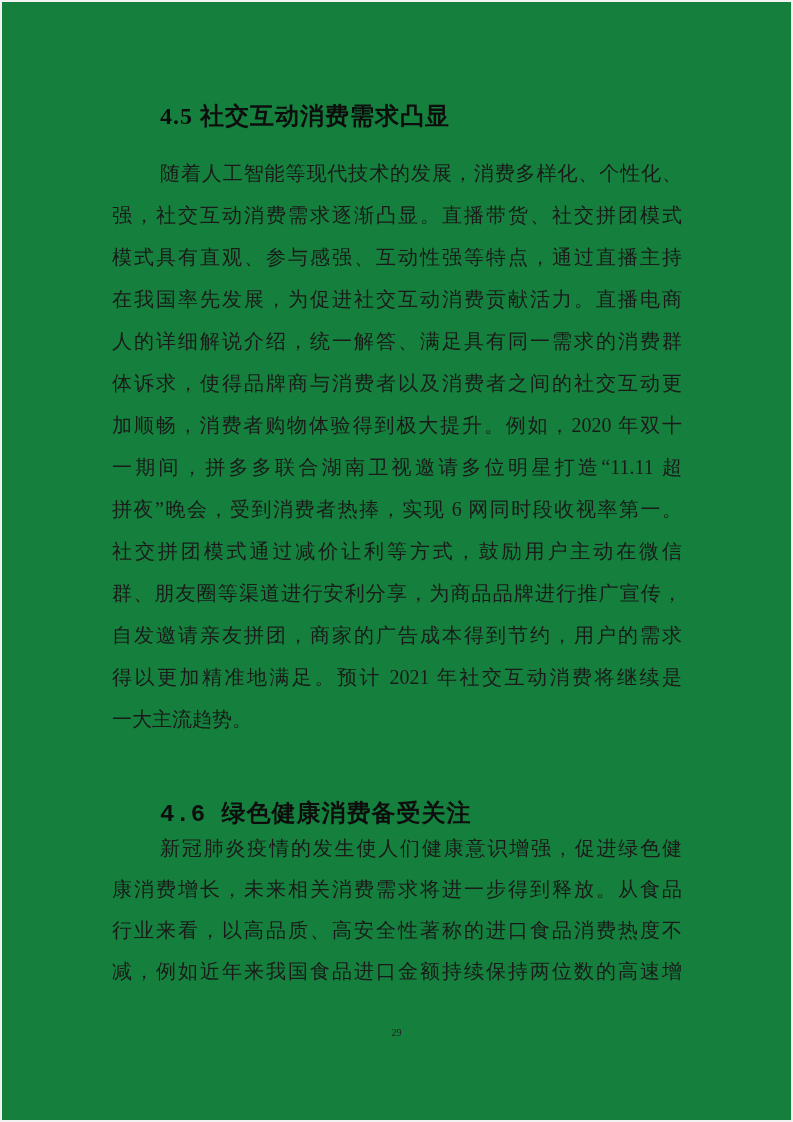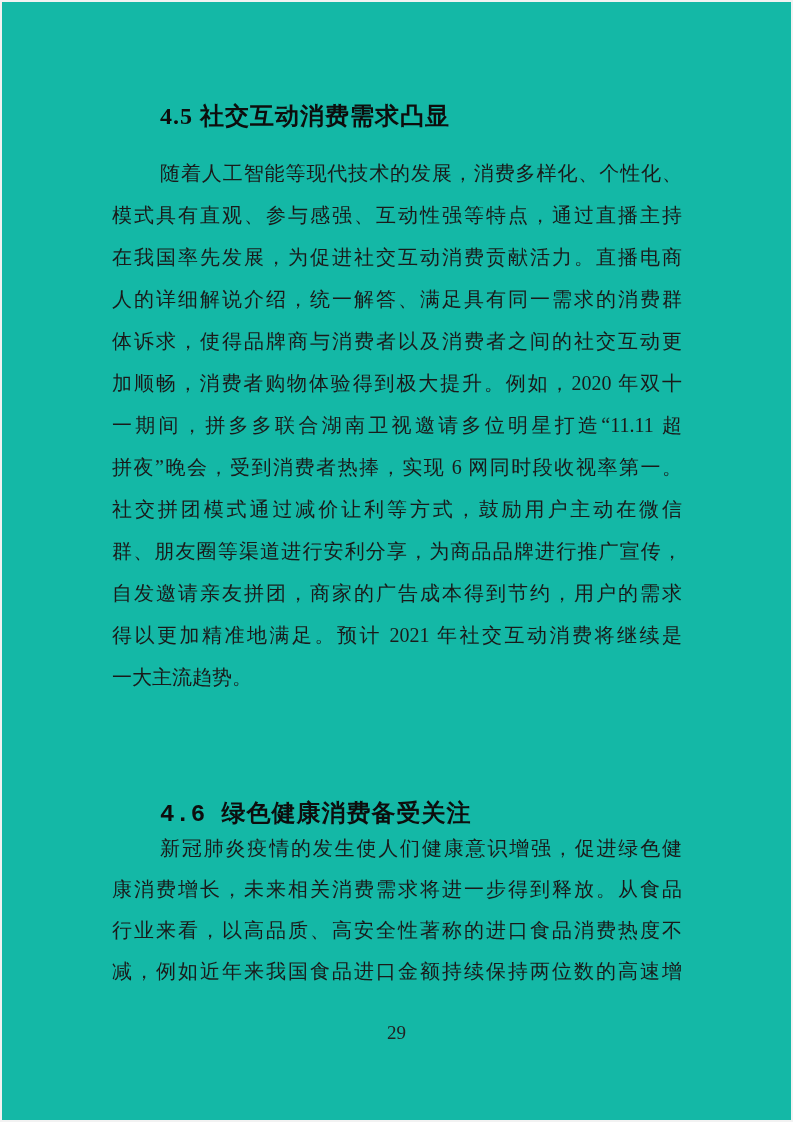--- a/index.html
+++ b/index.html
@@ -4,21 +4,21 @@
 <style>
   html, body {
     margin: 0;
     padding: 0;
     background: #ffffff;
   }
   .page {
     position: relative;
     width: 793px;
     height: 1122px;
-    background: #14b8a6;
+    background: #15803d;
     box-shadow: inset 0 0 0 2px #f2f2f2;
     font-family: "Liberation Serif", "DejaVu Serif", serif;
     color: #171717;
     overflow: hidden;
   }
   .section-heading {
     position: absolute;
     left: 160px;
     width: 560px;
     margin: 0;
@@ -51,35 +51,36 @@
   .paragraph .line.first { text-indent: 48px; }
   .paragraph[data-last-left="true"] .line.last {
     text-align-last: left;
   }
   .page-number {
     position: absolute;
     top: 1024px;
     left: 0;
     width: 100%;
     text-align: center;
-    font-size: 19px;
+    font-size: 10px;
     line-height: 18px;
     color: #222222;
     font-family: "Liberation Serif", "DejaVu Serif", serif;
   }
 </style>
 </head>
 <body>
 
 <div class="page">
 
   <h2 class="section-heading heading-45">4.5 社交互动消费需求凸显</h2>
 
   <div class="paragraph para-1" data-last-left="true">
       <div class="line first">随着人工智能等现代技术的发展，消费多样化、个性化、</div>
+      <div class="line">强，社交互动消费需求逐渐凸显。直播带货、社交拼团模式</div>
       <div class="line">模式具有直观、参与感强、互动性强等特点，通过直播主持</div>
       <div class="line">在我国率先发展，为促进社交互动消费贡献活力。直播电商</div>
       <div class="line">人的详细解说介绍，统一解答、满足具有同一需求的消费群</div>
       <div class="line">体诉求，使得品牌商与消费者以及消费者之间的社交互动更</div>
       <div class="line">加顺畅，消费者购物体验得到极大提升。例如，2020 年双十</div>
       <div class="line">一期间，拼多多联合湖南卫视邀请多位明星打造“11.11 超</div>
       <div class="line">拼夜”晚会，受到消费者热捧，实现 6 网同时段收视率第一。</div>
       <div class="line">社交拼团模式通过减价让利等方式，鼓励用户主动在微信</div>
       <div class="line">群、朋友圈等渠道进行安利分享，为商品品牌进行推广宣传，</div>
       <div class="line">自发邀请亲友拼团，商家的广告成本得到节约，用户的需求</div>

